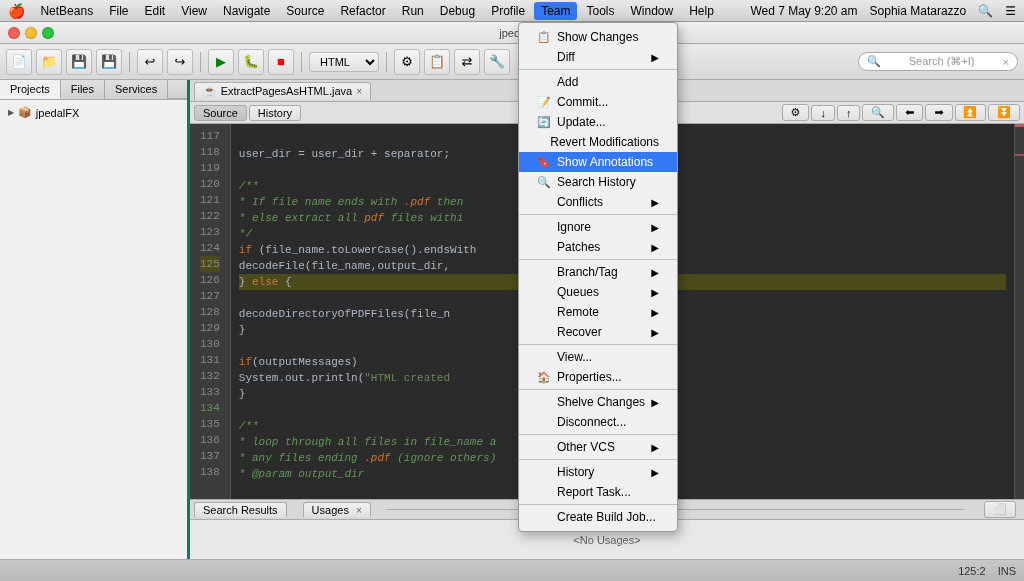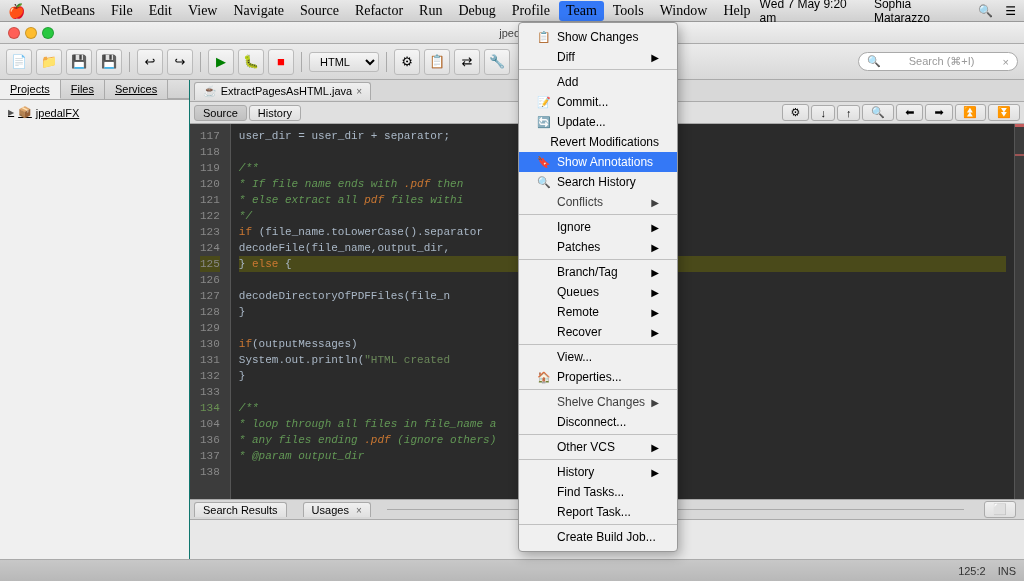--- a/index.html
+++ b/index.html
@@ -23,24 +23,23 @@
       padding: 0 8px;
       gap: 2px;
     }
     .apple-icon {
       font-size: 14px;
       margin-right: 6px;
     }
     .menu-item {
       padding: 2px 7px;
       border-radius: 3px;
-      font-size: 14px;
+      font-size: 12px;
       color: #000;
       cursor: default;
-      font-family: Liberation Serif, serif;
     }
     .menu-item.active { background: #3478f6; color: #000000; }
     .menu-right {
       margin-left: auto;
       display: flex;
       align-items: center;
       gap: 12px;
       font-size: 12px;
     }
 
@@ -118,24 +117,23 @@
       display: flex;
       align-items: center;
       justify-content: space-between;
     }
     .tab-close { font-size: 10px; color: #666; }
 
     
     #project-panel {
       width: 190px;
       background: #f0f0f0;
-      border-right: 1px solid #0f766e;
+      border-right: 3px solid #0f766e;
       display: flex;
       flex-direction: column;
-      text-decoration: underline;
     }
     #panel-tabs {
       display: flex;
       background: linear-gradient(to bottom, #e0e0e0, #d0d0d0);
       border-bottom: 1px solid #aaa;
     }
     .panel-tab {
       padding: 3px 10px;
       font-size: 11px;
       border-right: 1px solid #aaa;
@@ -225,20 +223,21 @@
       padding: 4px 10px;
       text-align: right;
       min-width: 35px;
       border-right: 1px solid #555;
     }
     #code-content {
       flex: 1;
       padding: 4px 8px;
       color: #a9b7c6;
       overflow: hidden;
+      margin-top: 18px;
     }
     .code-line { height: 16px; white-space: nowrap; }
     .kw { color: #cc7832; }
     .str { color: #6a8759; }
     .cmt { color: #629755; font-style: italic; }
     .var { color: #a9b7c6; }
 
     
     #bottom-panel {
       height: 60px;
@@ -322,21 +321,21 @@
       display: flex;
       align-items: center;
       gap: 6px;
       cursor: default;
       white-space: nowrap;
     }
     .dropdown-item.highlighted {
       background: #3478f6;
       color: white;
     }
-    .dropdown-item.disabled { color: #404040; align-items: center; }
+    .dropdown-item.disabled { color: #000000; align-items: center; }
     .dropdown-item .arrow {
       margin-left: auto;
       font-size: 10px;
     }
     .dropdown-item .icon-box {
       width: 14px; height: 14px;
       display: flex; align-items: center; justify-content: center;
       font-size: 11px;
     }
   </style>
@@ -462,33 +461,33 @@
         <div style="background:#4a4a1a">125</div>
         <div>126</div>
         <div>127</div>
         <div>128</div>
         <div>129</div>
         <div>130</div>
         <div>131</div>
         <div>132</div>
         <div>133</div>
         <div style="color:#6a9153">134</div>
-        <div>104</div>
+        <div>135</div>
         <div>136</div>
         <div>137</div>
         <div>138</div>
       </div>
       <div id="code-content">
         <div class="code-line"><span class="var">    user_dir = user_dir + separator;</span></div>
         <div class="code-line"></div>
         <div class="code-line"><span class="cmt">    /**</span></div>
         <div class="code-line"><span class="cmt">     * If file name ends with <span style="color:#cc7832;font-style:italic">.pdf</span> then</span></div>
         <div class="code-line"><span class="cmt">     * else extract all <span style="color:#cc7832;font-style:italic">pdf</span> files withi</span></div>
         <div class="code-line"><span class="cmt">     */</span></div>
-        <div class="code-line"><span class="kw">    if </span><span class="var">(file_name.toLowerCase().separator</span></div>
+        <div class="code-line"><span class="kw">    if </span><span class="var">(file_name.toLowerCase().endsWith</span></div>
         <div class="code-line"><span class="var">        decodeFile(file_name,output_dir,</span></div>
         <div class="code-line" style="background:#4a4a1a"><span class="var">    } </span><span class="kw">else </span><span class="var">{</span></div>
         <div class="code-line"></div>
         <div class="code-line"><span class="var">        decodeDirectoryOfPDFFiles(file_n</span></div>
         <div class="code-line"><span class="var">    }</span></div>
         <div class="code-line"></div>
         <div class="code-line"><span class="kw">    if</span><span class="var">(outputMessages)</span></div>
         <div class="code-line"><span class="var">        System.out.println(</span><span class="str">"HTML created</span></div>
         <div class="code-line"><span class="var">    }</span></div>
         <div class="code-line"></div>
@@ -644,24 +643,20 @@
         <span class="arrow">▶</span>
       </div>
       <div class="menu-divider"></div>
 
       <div class="dropdown-item">
         <span class="icon-box"></span>
         <span>History</span>
         <span class="arrow">▶</span>
       </div>
 
-      <div class="dropdown-item">
-        <span class="icon-box"></span>
-        <span>Find Tasks...</span>
-      </div>
 
       <div class="dropdown-item">
         <span class="icon-box"></span>
         <span>Report Task...</span>
       </div>
       <div class="menu-divider"></div>
 
       <div class="dropdown-item">
         <span class="icon-box"></span>
         <span>Create Build Job...</span>

